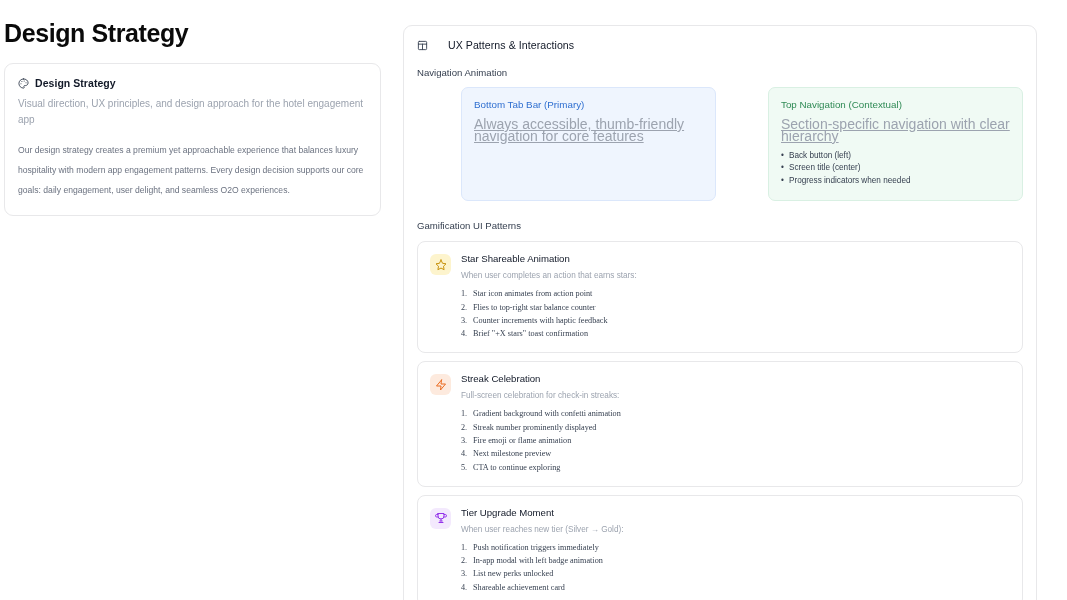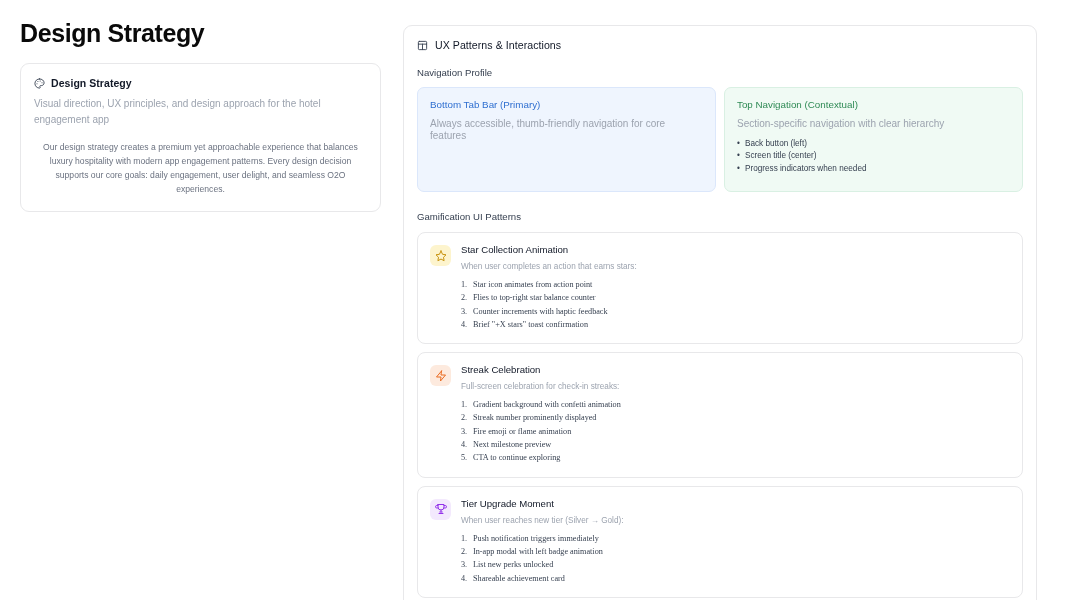--- a/index.html
+++ b/index.html
@@ -20,21 +20,21 @@
     height: 600px;
     display: flex;
     align-items: flex-start;
     gap: 0;
   }
 
   
   .left-col {
     width: 403px;
     flex: 0 0 403px;
-    padding: 18px 22px 0 20px;
+    padding: 18px 22px 0 4px;
     box-sizing: border-box;
   }
   .page-title {
     font-size: 25px;
     line-height: 30px;
     font-weight: bold;
     letter-spacing: -0.4px;
     color: #0a0a0a;
     margin: 0 0 15px 0;
   }
@@ -58,43 +58,42 @@
     letter-spacing: 0.05px;
   }
   .intro-sub {
     font-size: 10px;
     line-height: 16px;
     color: #9ca3af;
     margin-bottom: 12px;
   }
   .intro-body {
     font-size: 8.6px;
-    line-height: 14px;
+    line-height: 20px;
     color: #6b7280;
-    text-align: center;
   }
 
   
   .right-col {
     width: 664px;
     flex: 0 0 664px;
     padding: 25px 30px 0 0;
     box-sizing: border-box;
   }
   .panel {
     border: 1px solid #e8e8ea;
     border-radius: 9px;
     background: #ffffff;
     padding: 13px 13px 14px 13px;
     box-sizing: border-box;
   }
   .panel-head {
     display: flex;
     align-items: center;
-    gap: 7px;
+    gap: 20px;
     margin-bottom: 16px;
   }
   .panel-head-title {
     font-size: 10.6px;
     color: #111827;
     letter-spacing: 0.05px;
   }
   .section-label {
     font-size: 9.6px;
     color: #374151;
@@ -104,40 +103,42 @@
     display: flex;
     gap: 8px;
     margin-bottom: 19px;
   }
   .nav-card {
     flex: 1 1 0;
     border-radius: 7px;
     padding: 11px 12px 13px 12px;
     box-sizing: border-box;
     min-height: 105px;
+    margin-left: 44px;
   }
   .nav-card.blue {
     background: #eff5fe;
     border: 1px solid #dbe7fb;
   }
   .nav-card.green {
     background: #f0faf4;
     border: 1px solid #d9f0e3;
   }
   .nav-card-title {
     font-size: 9.8px;
     margin-bottom: 8px;
   }
   .nav-card.blue .nav-card-title { color: #2f6fd0; }
   .nav-card.green .nav-card-title { color: #2f8a55; }
   .nav-card-sub {
-    font-size: 10px;
+    font-size: 14px;
     line-height: 12px;
     color: #9ca3af;
     margin-bottom: 8px;
+    text-decoration: underline;
   }
   .nav-list {
     list-style: none;
     margin: 0;
     padding: 0;
   }
   .nav-list li {
     font-size: 8.2px;
     line-height: 12.4px;
     color: #374151;
@@ -246,21 +247,21 @@
         <span>
           <svg width="11" height="11" viewBox="0 0 24 24" fill="none" stroke="#374151" stroke-width="2" stroke-linecap="round" stroke-linejoin="round">
             <rect x="3" y="3" width="18" height="18" rx="2"></rect>
             <line x1="3" y1="9" x2="21" y2="9"></line>
             <line x1="12" y1="9" x2="12" y2="21"></line>
           </svg>
         </span>
         <span class="panel-head-title">UX Patterns &amp; Interactions</span>
       </div>
 
-      <div class="section-label">Navigation Profile</div>
+      <div class="section-label">Navigation Animation</div>
 
       <div class="nav-grid">
         <div class="nav-card blue">
           <div class="nav-card-title">Bottom Tab Bar (Primary)</div>
           <div class="nav-card-sub">Always accessible, thumb-friendly navigation for core features</div>
         </div>
 
         <div class="nav-card green">
           <div class="nav-card-title">Top Navigation (Contextual)</div>
           <div class="nav-card-sub">Section-specific navigation with clear hierarchy</div>
@@ -276,21 +277,21 @@
 
       <div class="gam-card">
         <div class="gam-badge" style="background:#fdf4cd">
           <span>
             <svg width="12" height="12" viewBox="0 0 24 24" fill="none" stroke="#c8920c" stroke-width="2" stroke-linecap="round" stroke-linejoin="round">
               <polygon points="12 2 15.1 8.6 22 9.6 17 14.5 18.2 21.4 12 18.1 5.8 21.4 7 14.5 2 9.6 8.9 8.6 12 2"></polygon>
             </svg>
           </span>
         </div>
         <div class="gam-content">
-          <div class="gam-title">Star Collection Animation</div>
+          <div class="gam-title">Star Shareable Animation</div>
           <div class="gam-sub">When user completes an action that earns stars:</div>
           <ul class="gam-steps">
             <li>Star icon animates from action point</li>
             <li>Flies to top-right star balance counter</li>
             <li>Counter increments with haptic feedback</li>
             <li>Brief "+X stars" toast confirmation</li>
           </ul>
         </div>
       </div>
 

